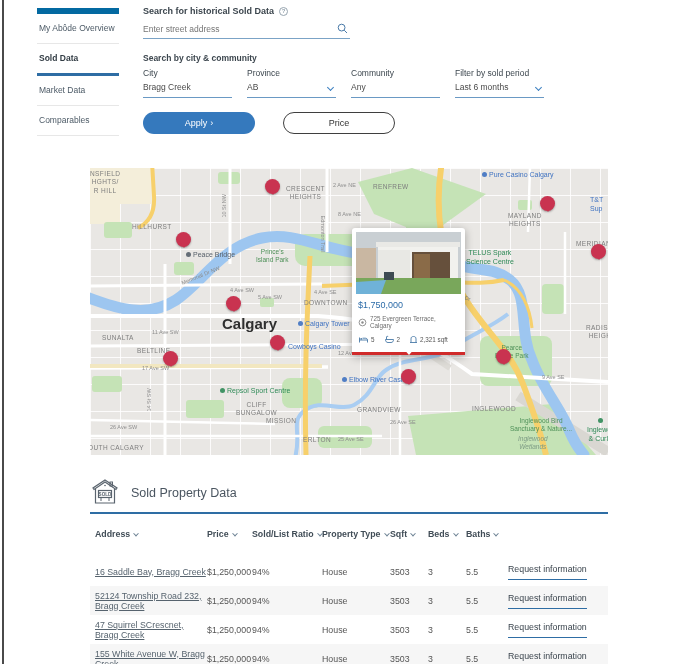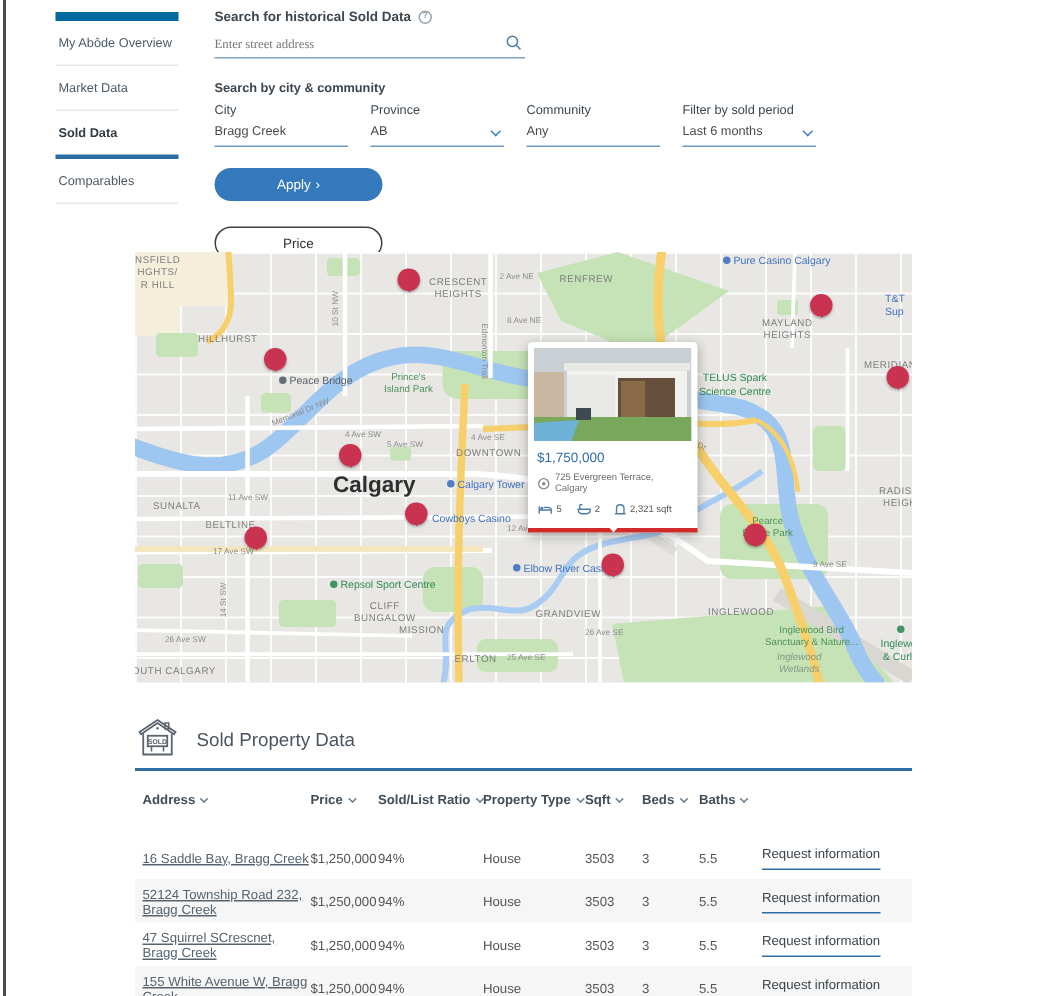--- a/index.html
+++ b/index.html
@@ -15,29 +15,29 @@
 
   
   .form { position:absolute; left:143px; top:6px; width:470px; }
   .form-title { font-size:9px; color:#3c464e; font-weight:bold; display:flex; align-items:center; gap:5px; }
   .info-circ { width:9px; height:9px; border:1px solid #97a5b0; border-radius:50%; font-size:6px; color:#97a5b0;
     display:inline-flex; align-items:center; justify-content:center; line-height:1; }
   .flabel { font-size:8.5px; color:#3c464e; font-weight:bold; }
   .addr-label { margin-top:12px; }
   .addr-input { margin-top:5px; width:207px; border-bottom:1.5px solid #7ba3c6; display:flex; align-items:center;
     justify-content:space-between; padding:2px 2px 4px 0; }
-  .addr-input input { border:0; outline:0; font-size:8.5px; color:#666; width:180px; font-family:Liberation Serif, serif; background:transparent; }
+  .addr-input input { border:0; outline:0; font-size:8.5px; color:#666; width:180px; font-family:Liberation Sans, sans-serif; background:transparent; }
   .sect-label { margin-top:14px; }
   .fields { margin-top:5px; display:flex; }
   .field { width:89px; margin-right:15px; position:relative; }
   .field .fl { font-size:8.5px; color:#3c464e; }
   .field .fv { font-size:8.5px; color:#4a4a4a; padding:4px 12px 5px 0; border-bottom:1.5px solid #6a99c4; cursor:pointer; }
   .fchev { position:absolute; right:3px; bottom:8px; width:5px; height:5px;
     border-right:1.5px solid #3b7fc0; border-bottom:1.5px solid #3b7fc0; transform:rotate(45deg); }
-  .btn-row { margin-top:14px; display:flex; gap:17px;flex-direction:column; }
+  .btn-row { margin-top:14px; display:flex; gap:28px; }
   .btn { width:112px; height:22px; border-radius:12px; font-size:9px; display:flex; align-items:center;
     justify-content:center; cursor:pointer; font-family:inherit; }
   .btn-apply { background:#3579bd; color:#fff; border:0; gap:3px; }
   .btn-reset { background:#fff; color:#333; border:1px solid #3f3f3f; }
 
   
   .map { position:absolute; left:90px; top:168px; width:518px; height:287px; overflow:hidden; background:#e9e7e4;
     background-image:
       linear-gradient(rgba(255,255,255,.85) 1.5px, transparent 1.5px),
       linear-gradient(90deg, rgba(255,255,255,.85) 1.5px, transparent 1.5px);
@@ -92,26 +92,26 @@
 <body>
 
 <div class="edge"></div>
 
 <nav class="sidebar">
 
     <div class="side-item">
       <span>My Abôde Overview</span>
     </div>
 
+    <div class="side-item active">
+      <span>Sold Data</span>
+    </div>
+
     <div class="side-item">
       <span>Market Data</span>
-    </div>
-
-    <div class="side-item active">
-      <span>Sold Data</span>
     </div>
 
     <div class="side-item">
       <span>Comparables</span>
     </div>
 
 </nav>
 
 <section class="form">
   <div class="form-title">

